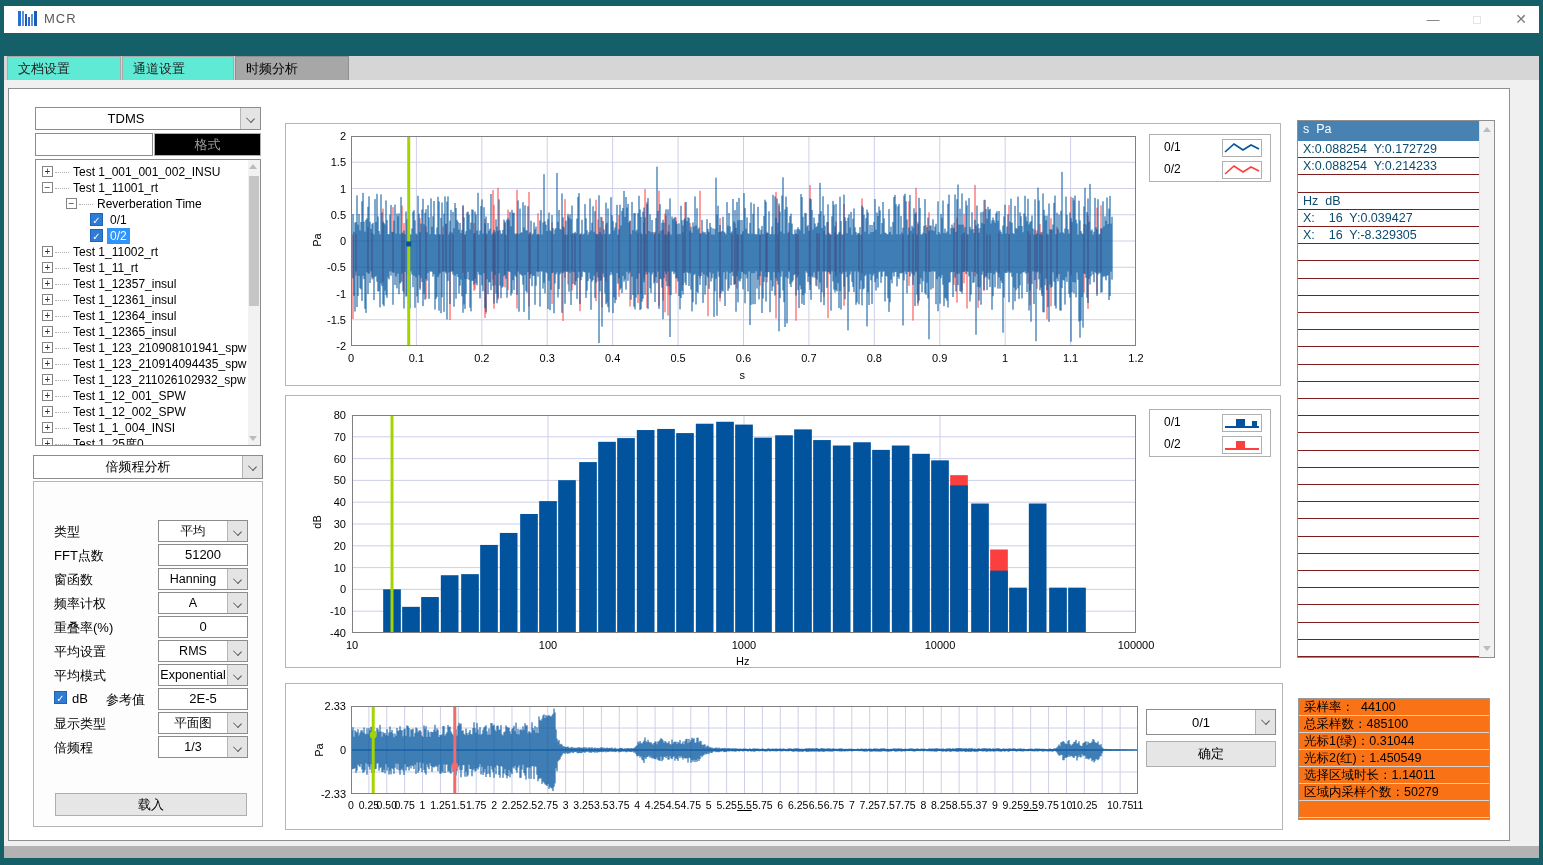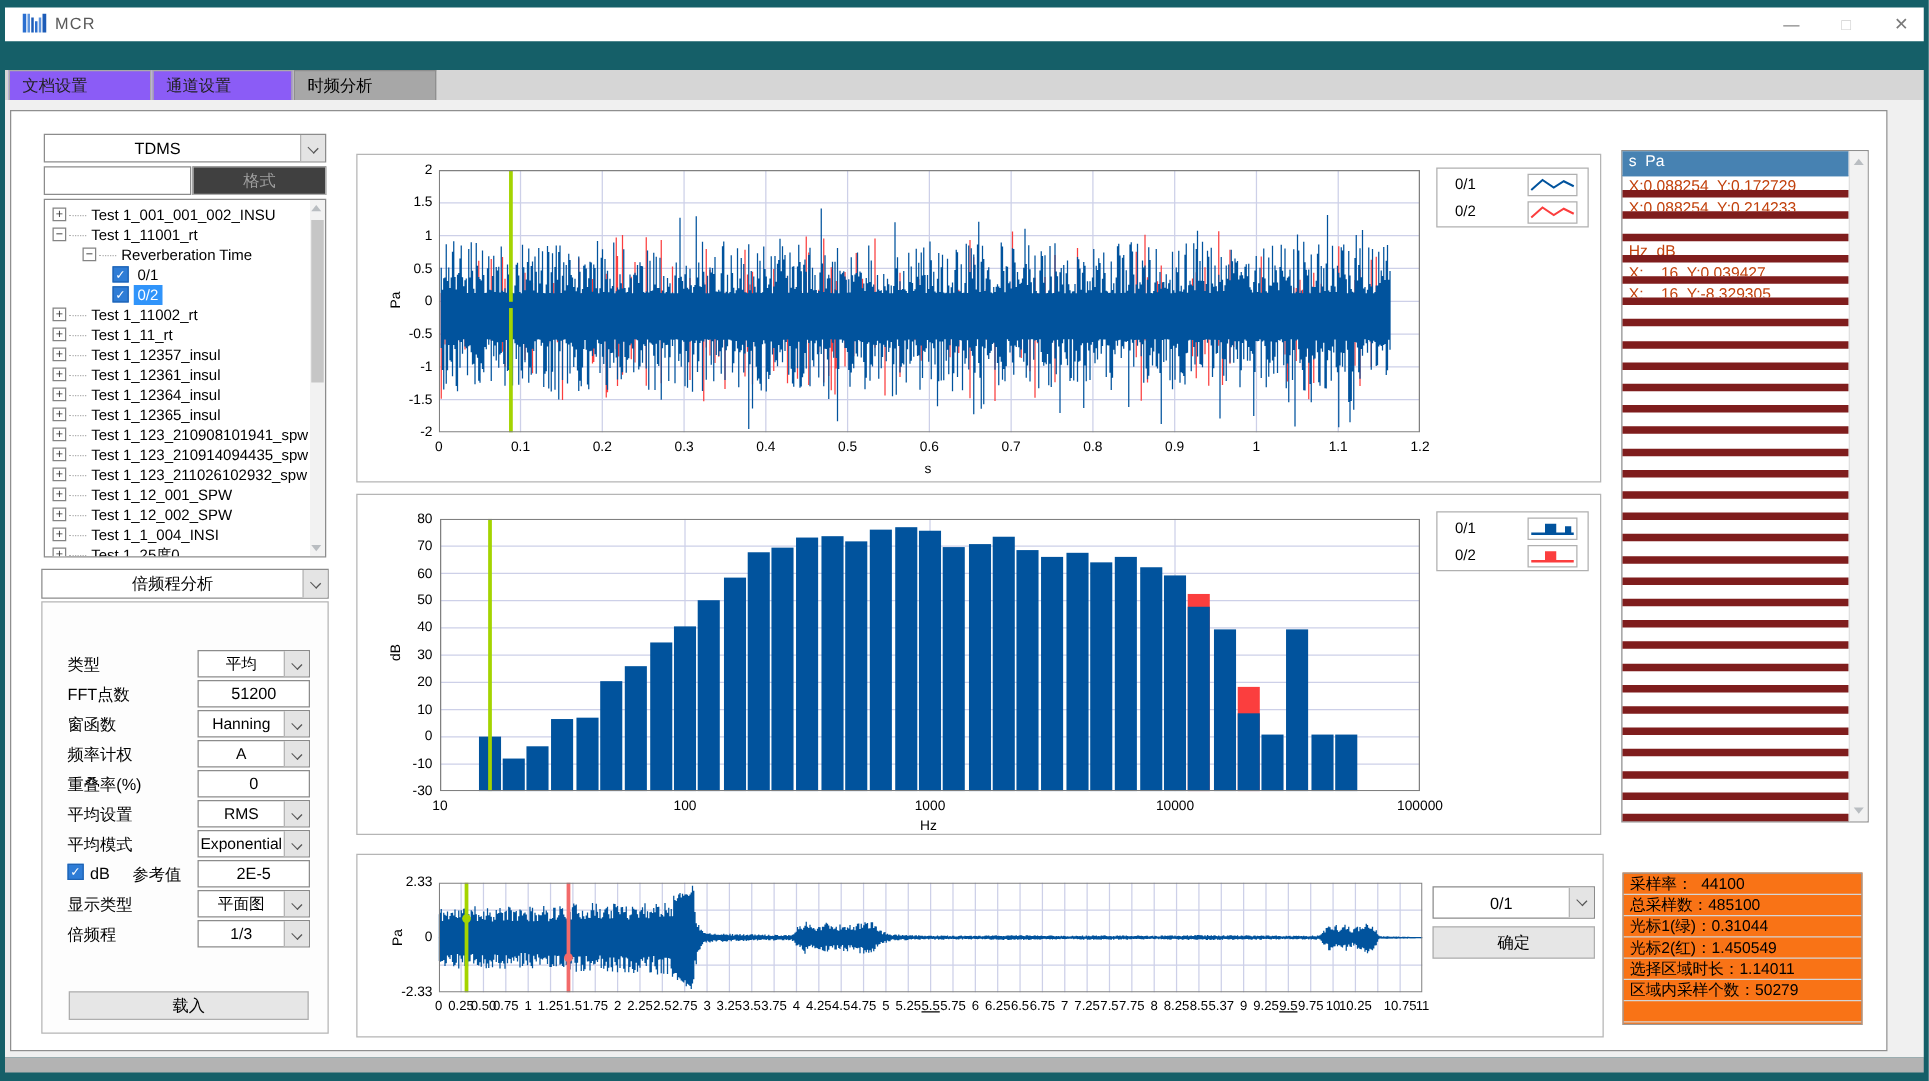--- a/index.html
+++ b/index.html
@@ -11,33 +11,33 @@
   #app-logo{left:14px;top:4px;}
   #win-title{left:40px;top:5px;font-size:13px;color:#5a5a5a;letter-spacing:1px;}
   .winbtn{top:2px;width:34px;height:23px;text-align:center;line-height:23px;font-size:13px;color:#7a7a7a;cursor:default;}
   #btn-min{left:1412px;}
   #btn-max{left:1456px;color:#d0d0d0;}
   #btn-close{left:1500px;font-size:14px;}
   #menubar{left:4px;top:33px;width:1535px;height:23px;background:#ffffff;display:flex;align-items:center;}
   .menuitem{padding:0 15px;font-size:13px;color:#111;}
   .menuitem.disabled{color:#adadad;}
   #tabstrip{left:4px;top:56px;width:1535px;height:24px;background:#d6d6d6;}
-  .tab{position:absolute;top:0;height:24px;font-size:13px;line-height:24px;padding-left:10px;background:#8b5cf6;border:1px solid #a9a9a9;border-bottom:none;color:#222;}
+  .tab{position:absolute;top:0;height:24px;font-size:13px;line-height:24px;padding-left:10px;background:#5eead4;border:1px solid #a9a9a9;border-bottom:none;color:#222;}
   .tab.active{background:#a7a7a7;border-color:#8f8f8f;color:#000;}
   #content-bg{left:4px;top:80px;width:1535px;height:766px;background:#f0f0f0;}
   #gray-band{left:4px;top:846px;width:1535px;height:12px;background:#b3b3b3;}
   #main-panel{left:8px;top:88px;width:1502px;height:753px;background:#ffffff;border:1px solid #8f8f8f;}
   
   .combo{background:#fff;border:1px solid #8c8c8c;display:flex;align-items:center;}
   .combo .val{flex:1;text-align:center;font-size:13px;color:#000;overflow:hidden;white-space:nowrap;}
   .combo .arrow{width:20px;height:100%;background:#e4e4e4;border-left:1px solid #b5b5b5;position:relative;}
   .chev{position:absolute;left:6px;top:7px;width:7px;height:7px;border-right:1.6px solid #555;border-bottom:1.6px solid #555;transform:rotate(45deg) scale(1,0.8);}
   .inputbox{background:#fff;border:1px solid #8c8c8c;font-size:13px;text-align:center;line-height:20px;color:#000;}
   .btn{background:#e6e6e6;border:1px solid #aeaeae;text-align:center;font-size:13px;color:#000;display:flex;align-items:center;justify-content:center;}
-  .btn.disabled{color:#9e9e9e;background:#404040;}
+  .btn.disabled{color:#9e9e9e;background:#000000;}
   input.flt{border:1px solid #8c8c8c;font-size:13px;padding:2px 4px;}
   
   #tree{left:35px;top:159px;width:226px;height:287px;background:#fff;border:1px solid #8c8c8c;overflow:hidden;}
   .trow{position:absolute;left:0;width:210px;height:16px;font-size:12px;line-height:16px;color:#000;white-space:nowrap;}
   .texp{position:absolute;width:11px;height:11px;top:2px;border:1px solid #848484;background:#fff;font-size:10px;line-height:9px;text-align:center;color:#333;}
   .tstub{position:absolute;top:8px;height:1px;border-top:1px dotted #b0b0b0;}
   .tcheck{position:absolute;top:1px;width:13px;height:13px;background:#2e7cd6;border:1px solid #1e63b4;color:#fff;font-size:10px;line-height:13px;text-align:center;}
   .tlabel{position:absolute;top:0;padding:0 3px;}
   .tlabel.sel{background:#3094fa;color:#fff;}
   .scrollv{position:absolute;background:#f2f2f2;}
@@ -51,21 +51,21 @@
   
   .chartpanel{background:#ffffff;border:1px solid #b5b5b5;}
   .tick{position:absolute;font-size:11px;color:#000;white-space:nowrap;}
   .axlab{position:absolute;font-size:11px;color:#000;}
   .legend{position:absolute;border:1px solid #b0b0b0;background:#fff;}
   .lrow{position:absolute;left:0;width:100%;height:22px;}
   .lname{position:absolute;left:14px;top:3px;font-size:12px;color:#000;}
   .lswatch{position:absolute;right:8px;top:2px;width:40px;height:18px;border:1px solid #b0b0b0;background:#fff;}
   
   #readout{left:1297px;top:120px;width:198px;height:538px;border:1px solid #8f8f8f;background:#fff;}
-  .rrow{position:absolute;left:0;width:181px;font-size:12.5px;line-height:17px;border-bottom:6px solid #7f1d1d;padding-left:5px;white-space:pre;color:#c2410c;overflow:hidden;}
+  .rrow{position:absolute;left:0;width:181px;font-size:12.5px;line-height:17px;border-bottom:1px solid #7f1d1d;padding-left:5px;white-space:pre;color:#0c4a6e;overflow:hidden;}
   .rrow.hdr{background:#4782b2;color:#fff;border-bottom:1px solid #4782b2;}
   
   #stats{left:1298px;top:698px;width:192px;height:122px;border:1px solid #9a9a9a;background:#f97316;}
   .strow{position:absolute;left:0;width:100%;height:17px;font-size:12.5px;line-height:17px;padding-left:5px;border-bottom:1px solid #d5d5d5;white-space:pre;color:#000;}
   .ylab-rot{position:absolute;font-size:11px;color:#000;transform:rotate(-90deg);}
 </style>
 </head>
 <body>
 
 <div id="screen">
@@ -336,21 +336,21 @@
       <div class="tick" style="left: 18px; top: 13px; width: 42px; text-align: right;">80</div>
       <div class="tick" style="left: 18px; top: 34.8px; width: 42px; text-align: right;">70</div>
       <div class="tick" style="left: 18px; top: 56.6px; width: 42px; text-align: right;">60</div>
       <div class="tick" style="left: 18px; top: 78.4px; width: 42px; text-align: right;">50</div>
       <div class="tick" style="left: 18px; top: 100.2px; width: 42px; text-align: right;">40</div>
       <div class="tick" style="left: 18px; top: 122px; width: 42px; text-align: right;">30</div>
       <div class="tick" style="left: 18px; top: 143.8px; width: 42px; text-align: right;">20</div>
       <div class="tick" style="left: 18px; top: 165.6px; width: 42px; text-align: right;">10</div>
       <div class="tick" style="left: 18px; top: 187.4px; width: 42px; text-align: right;">0</div>
       <div class="tick" style="left: 18px; top: 209.2px; width: 42px; text-align: right;">-10</div>
-      <div class="tick" style="left: 18px; top: 231px; width: 42px; text-align: right;">-30</div>
+      <div class="tick" style="left: 18px; top: 231px; width: 42px; text-align: right;">-40</div>
       <div class="tick" style="left: 36px; top: 243px; width: 60px; text-align: center;">10</div>
       <div class="tick" style="left: 232px; top: 243px; width: 60px; text-align: center;">100</div>
       <div class="tick" style="left: 428px; top: 243px; width: 60px; text-align: center;">1000</div>
       <div class="tick" style="left: 624px; top: 243px; width: 60px; text-align: center;">10000</div>
       <div class="tick" style="left: 820px; top: 243px; width: 60px; text-align: center;">100000</div>
       <div class="axlab" style="left: 450px; top: 259px;">Hz</div>
       <svg width="784" height="218" style="position: absolute; left: 66px; top: 19px;">
         <line x1="0" y1="21.8" x2="784" y2="21.8" stroke="#cdd0e8"></line>
         <line x1="0" y1="43.6" x2="784" y2="43.6" stroke="#cdd0e8"></line>
         <line x1="0" y1="65.4" x2="784" y2="65.4" stroke="#cdd0e8"></line>

